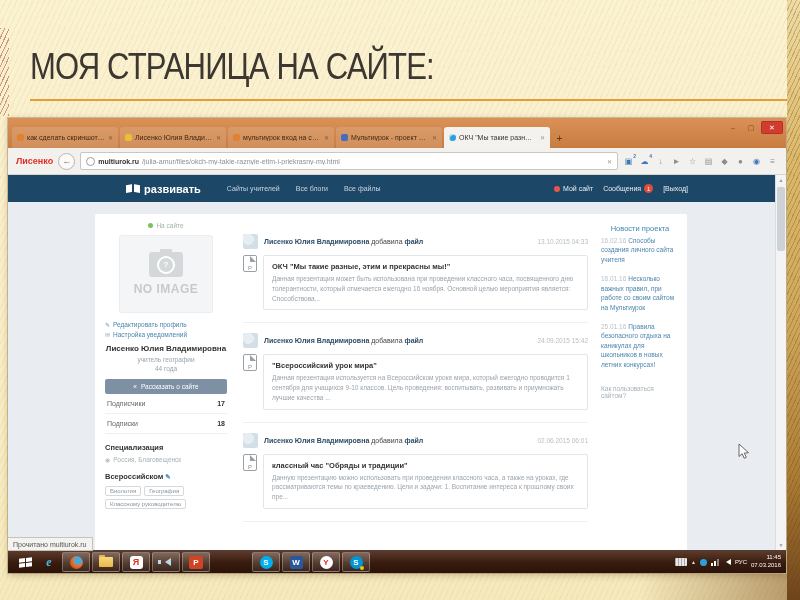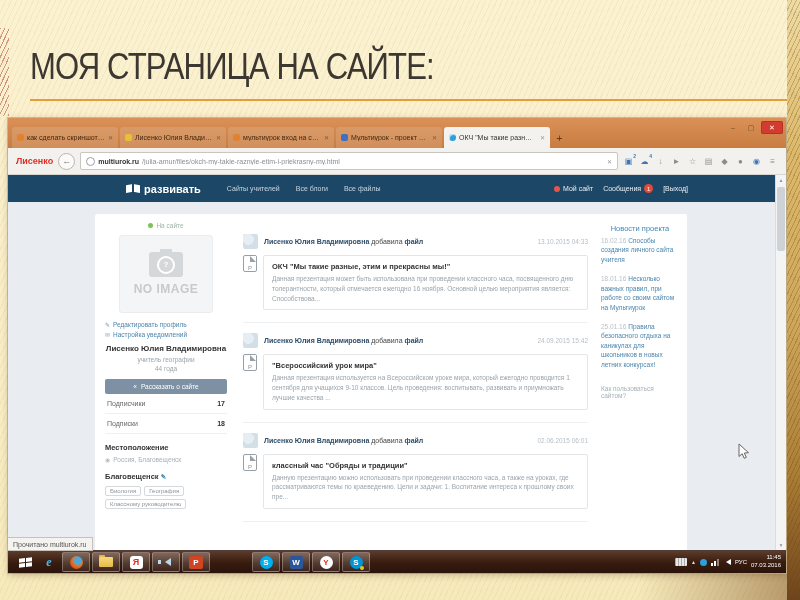--- a/index.html
+++ b/index.html
@@ -314,27 +314,27 @@
             <span>Рассказать о сайте</span>
           </div>
           <div class="statrow">
             <span>Подписчики</span>
               <b>17</b>
           </div>
           <div class="statrow">
             <span>Подписки</span>
               <b>18</b>
           </div>
-          <div class="sechead">Местоположение</div>
+          <div class="sechead">Специализация</div>
           <div class="ploc">
             <span class="pin">◉</span>
             <span>Россия, Благовещенск</span>
           </div>
           <div class="sechead">
-            <span>Благовещенск</span>
+            <span>Всероссийском</span>
             <span class="editic">✎</span>
           </div>
           <div class="tags">
             <span class="tag">Биология</span>
             <span class="tag">География</span>
             <span class="tag">Классному руководителю</span>
           </div>
         </div>
 
         <div class="fcol">

